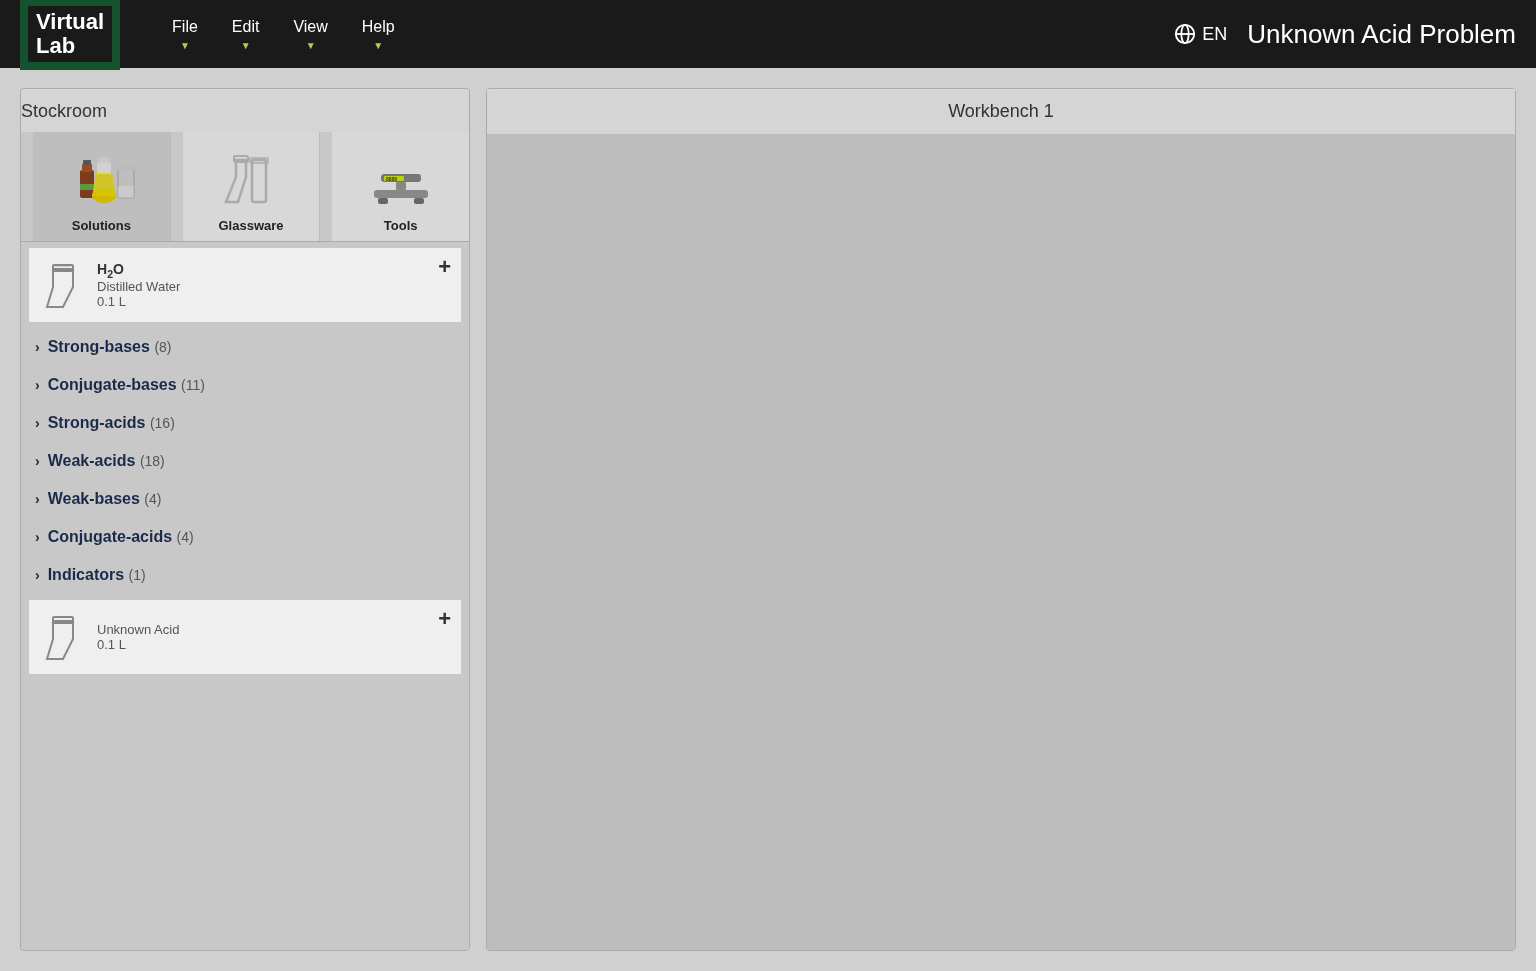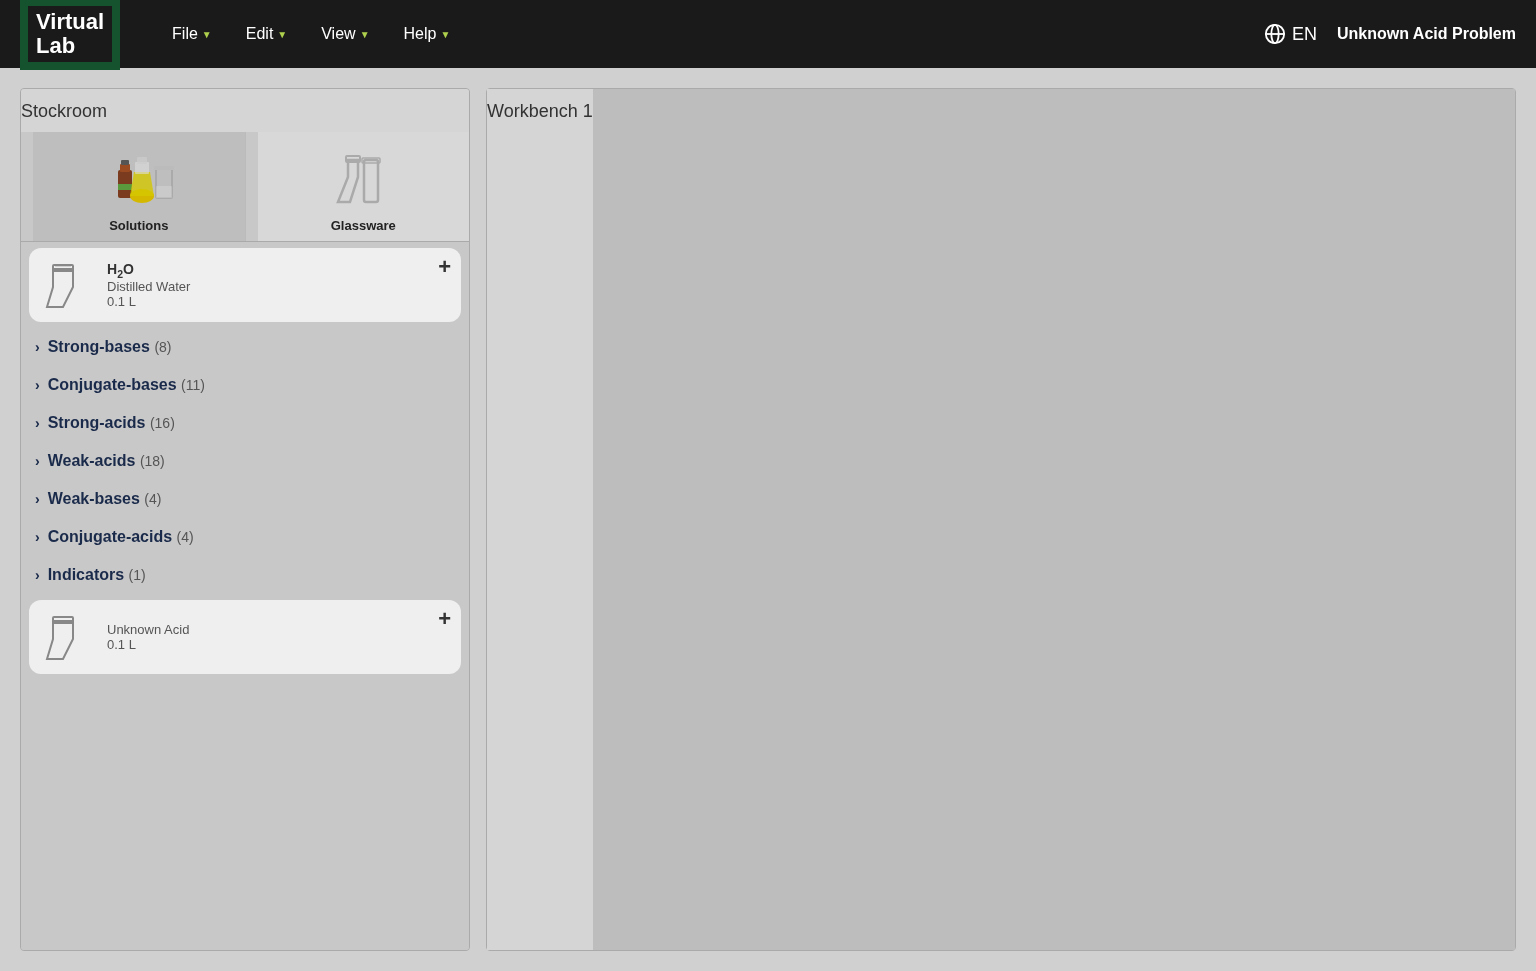--- a/index.html
+++ b/index.html
@@ -29,20 +29,21 @@
       flex: 1;
     }
     .nav-item {
       color: white;
       font-size: 16px;
       cursor: pointer;
       padding: 6px 12px;
       display: flex;
       align-items: center;
       gap: 4px;
+      flex-direction: column;
     }
     .nav-arrow {
       font-size: 10px;
       color: #aed04c;
     }
     .navbar-right {
       display: flex;
       align-items: center;
       gap: 20px;
       margin-left: auto;
@@ -54,22 +55,22 @@
       align-items: center;
       gap: 6px;
       cursor: pointer;
     }
     .globe-icon {
       width: 22px;
       height: 22px;
     }
     .problem-title {
       color: white;
-      font-size: 16px;
-      font-weight: bold;
+      font-size: 26px;
+      font-weight: normal;
     }
 
     
     .main-content {
       display: flex;
       gap: 16px;
       padding: 20px 20px;
       height: calc(971px - 68px);
     }
 
@@ -127,25 +128,25 @@
       flex: 1;
       overflow-y: auto;
       background: #c8c8c8;
       padding: 0;
     }
 
     
     .item-card {
       background: #efefef;
       margin: 6px 8px;
-      border-radius: 12px;
+      border-radius: 0;
       padding: 10px 12px;
       display: flex;
       align-items: center;
-      gap: 22px;
+      gap: 12px;
       position: relative;
     }
     .item-icon {
       width: 44px;
       height: 54px;
       display: flex;
       align-items: center;
       justify-content: center;
       flex-shrink: 0;
     }
@@ -188,21 +189,21 @@
       font-size: 14px;
     }
 
     
     .workbench-panel {
       flex: 1;
       background: #c8c8c8;
       border: 1px solid #aaa;
       border-radius: 4px;
       display: flex;
-      flex-direction: row;
+      flex-direction: column;
     }
     .workbench-title {
       text-align: center;
       font-size: 18px;
       color: #333;
       padding: 12px 0;
       background: #d5d5d5;
     }
     .workbench-body {
       flex: 1;
@@ -293,20 +294,39 @@
             <polygon points="22,60 10,60 20,35 20,18 30,18 30,35" fill="none" stroke="#aaa" stroke-width="2.5"></polygon>
             <rect x="18" y="14" width="14" height="6" rx="1" fill="none" stroke="#aaa" stroke-width="2"></rect>
 
             <rect x="36" y="18" width="14" height="42" rx="2" fill="none" stroke="#aaa" stroke-width="2.5"></rect>
             <rect x="34" y="16" width="18" height="5" rx="1" fill="none" stroke="#aaa" stroke-width="1.5"></rect>
           </svg>
         </div>
         <span>Glassware</span>
       </div>
 
+      <div class="cat-tab">
+        <div class="cat-icon">
+          <svg width="70" height="70" viewBox="0 0 70 70">
+
+            <rect x="8" y="48" width="54" height="8" rx="3" fill="#888"></rect>
+
+            <rect x="15" y="32" width="40" height="8" rx="3" fill="#777"></rect>
+
+            <rect x="18" y="34" width="20" height="5" rx="1" fill="#c8d800" opacity="0.9"></rect>
+            <text x="20" y="38.5" font-size="5" fill="#333">8888</text>
+
+            <rect x="12" y="56" width="10" height="6" rx="2" fill="#666"></rect>
+            <rect x="48" y="56" width="10" height="6" rx="2" fill="#666"></rect>
+
+            <rect x="30" y="40" width="10" height="8" rx="1" fill="#888"></rect>
+          </svg>
+        </div>
+        <span>Tools</span>
+      </div>
     </div>
 
     <div class="stockroom-list">
 
       <div class="item-card">
         <div class="item-icon">
           <svg width="40" height="52" viewBox="0 0 40 52">
             <polygon points="20,48 4,48 10,28 10,10 30,10 30,28" fill="none" stroke="#888" stroke-width="2"></polygon>
             <rect x="10" y="6" width="20" height="6" rx="1" fill="none" stroke="#888" stroke-width="2"></rect>
             <rect x="12" y="6" width="16" height="2" fill="#888" opacity="0.3"></rect>

